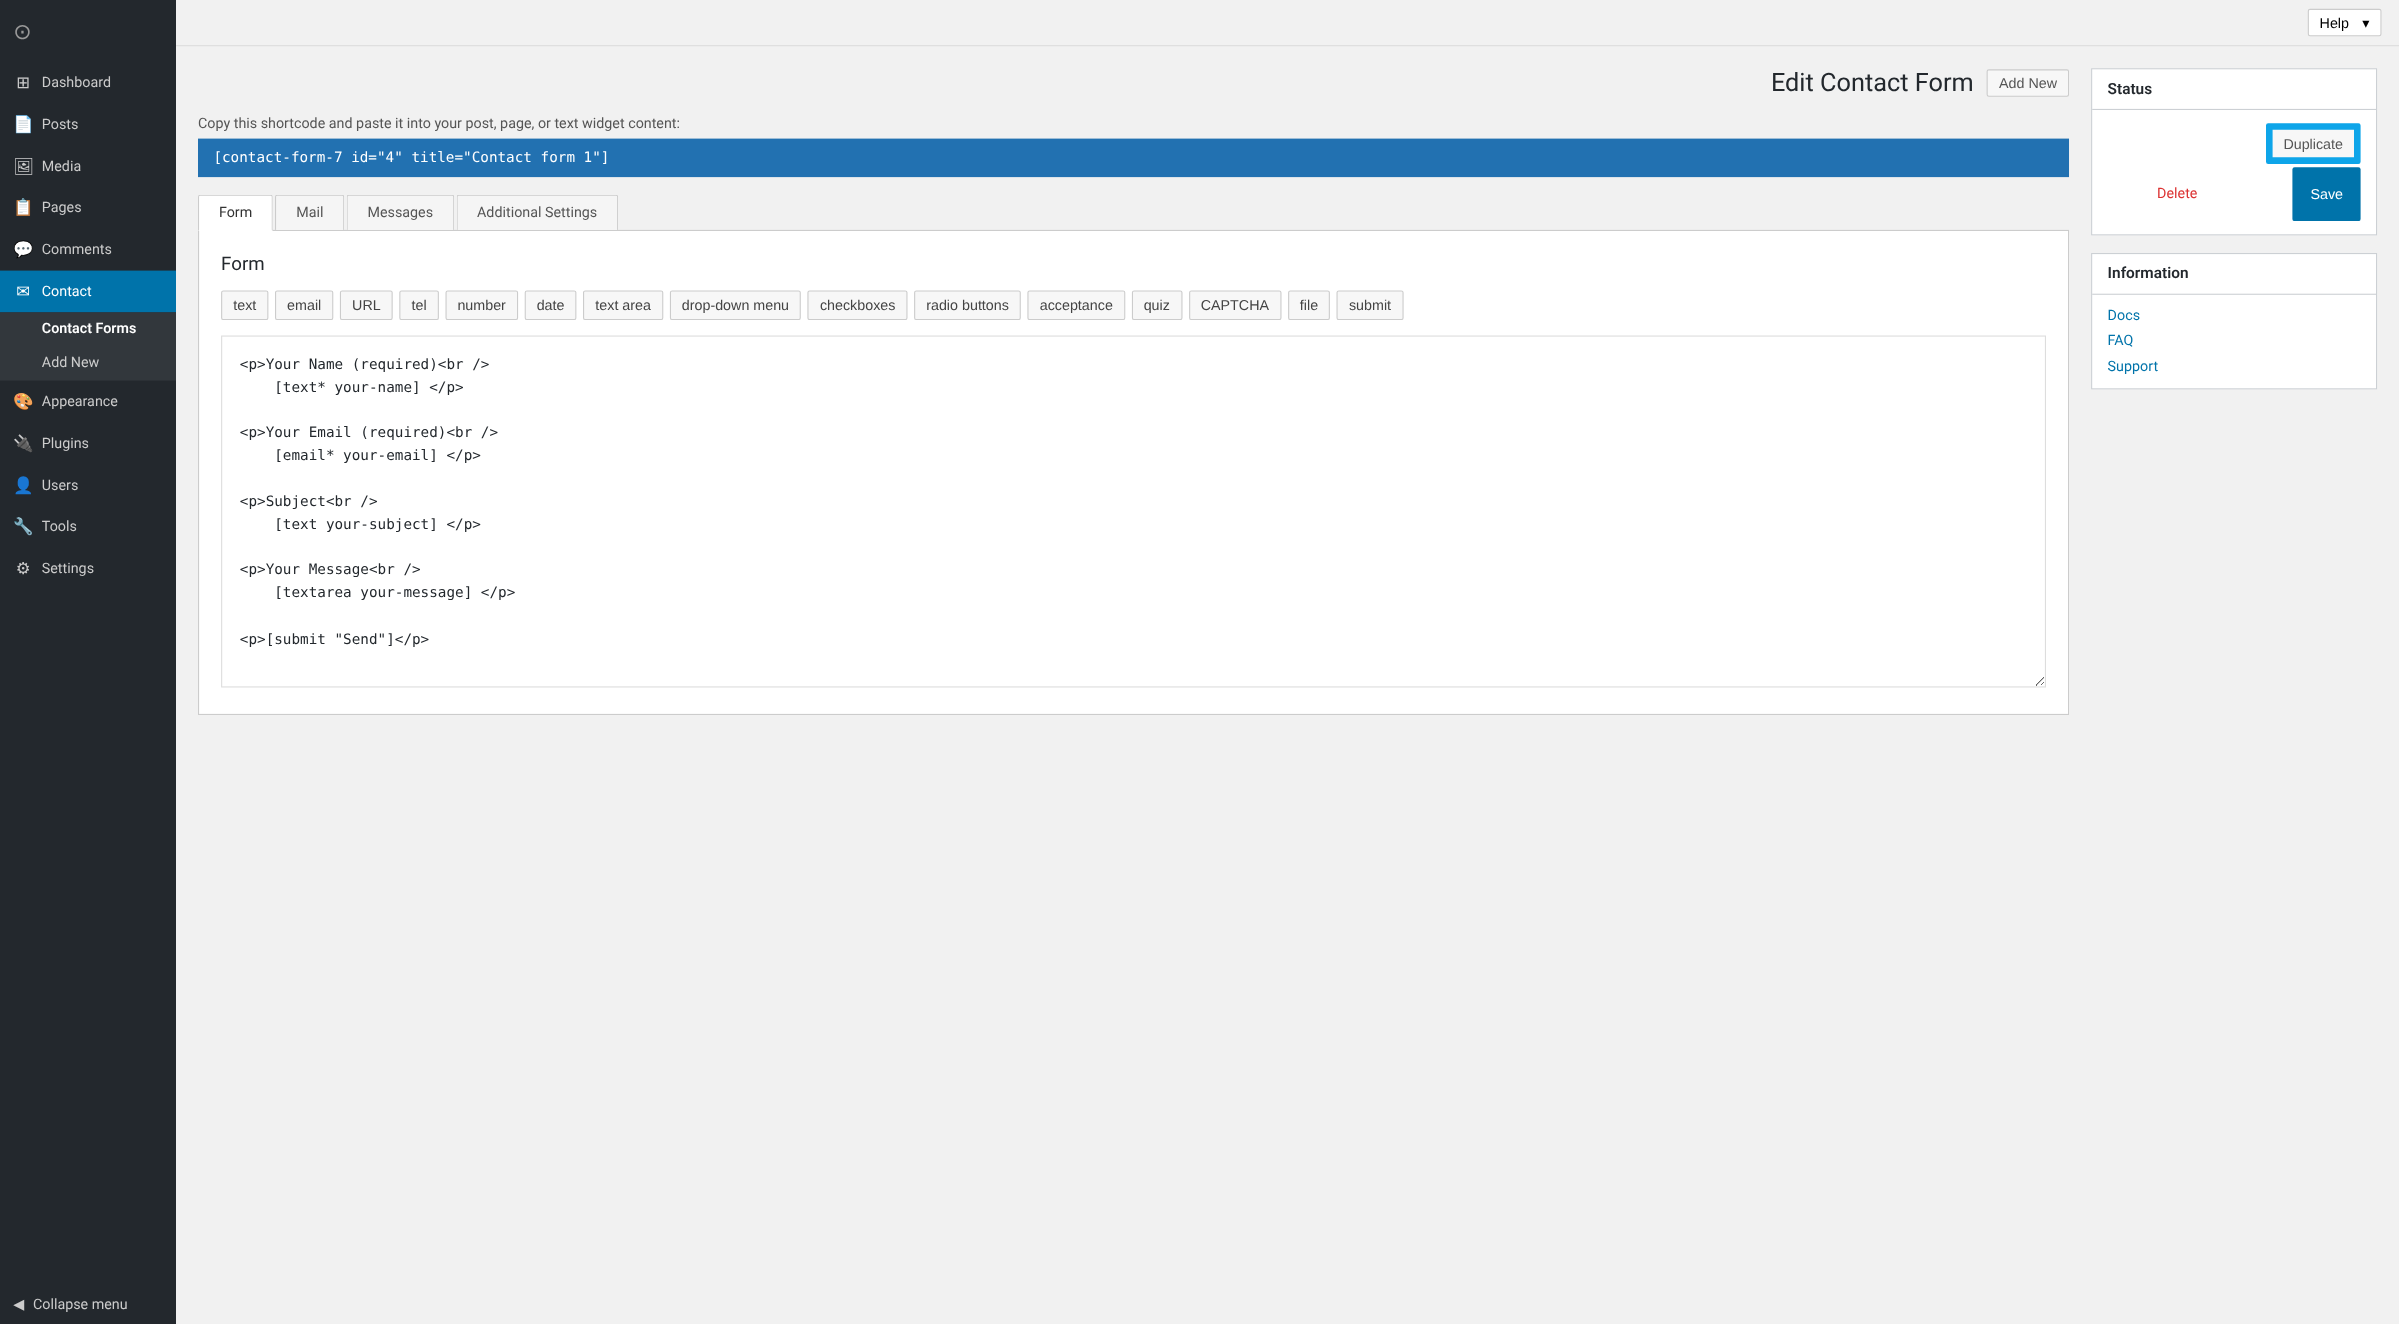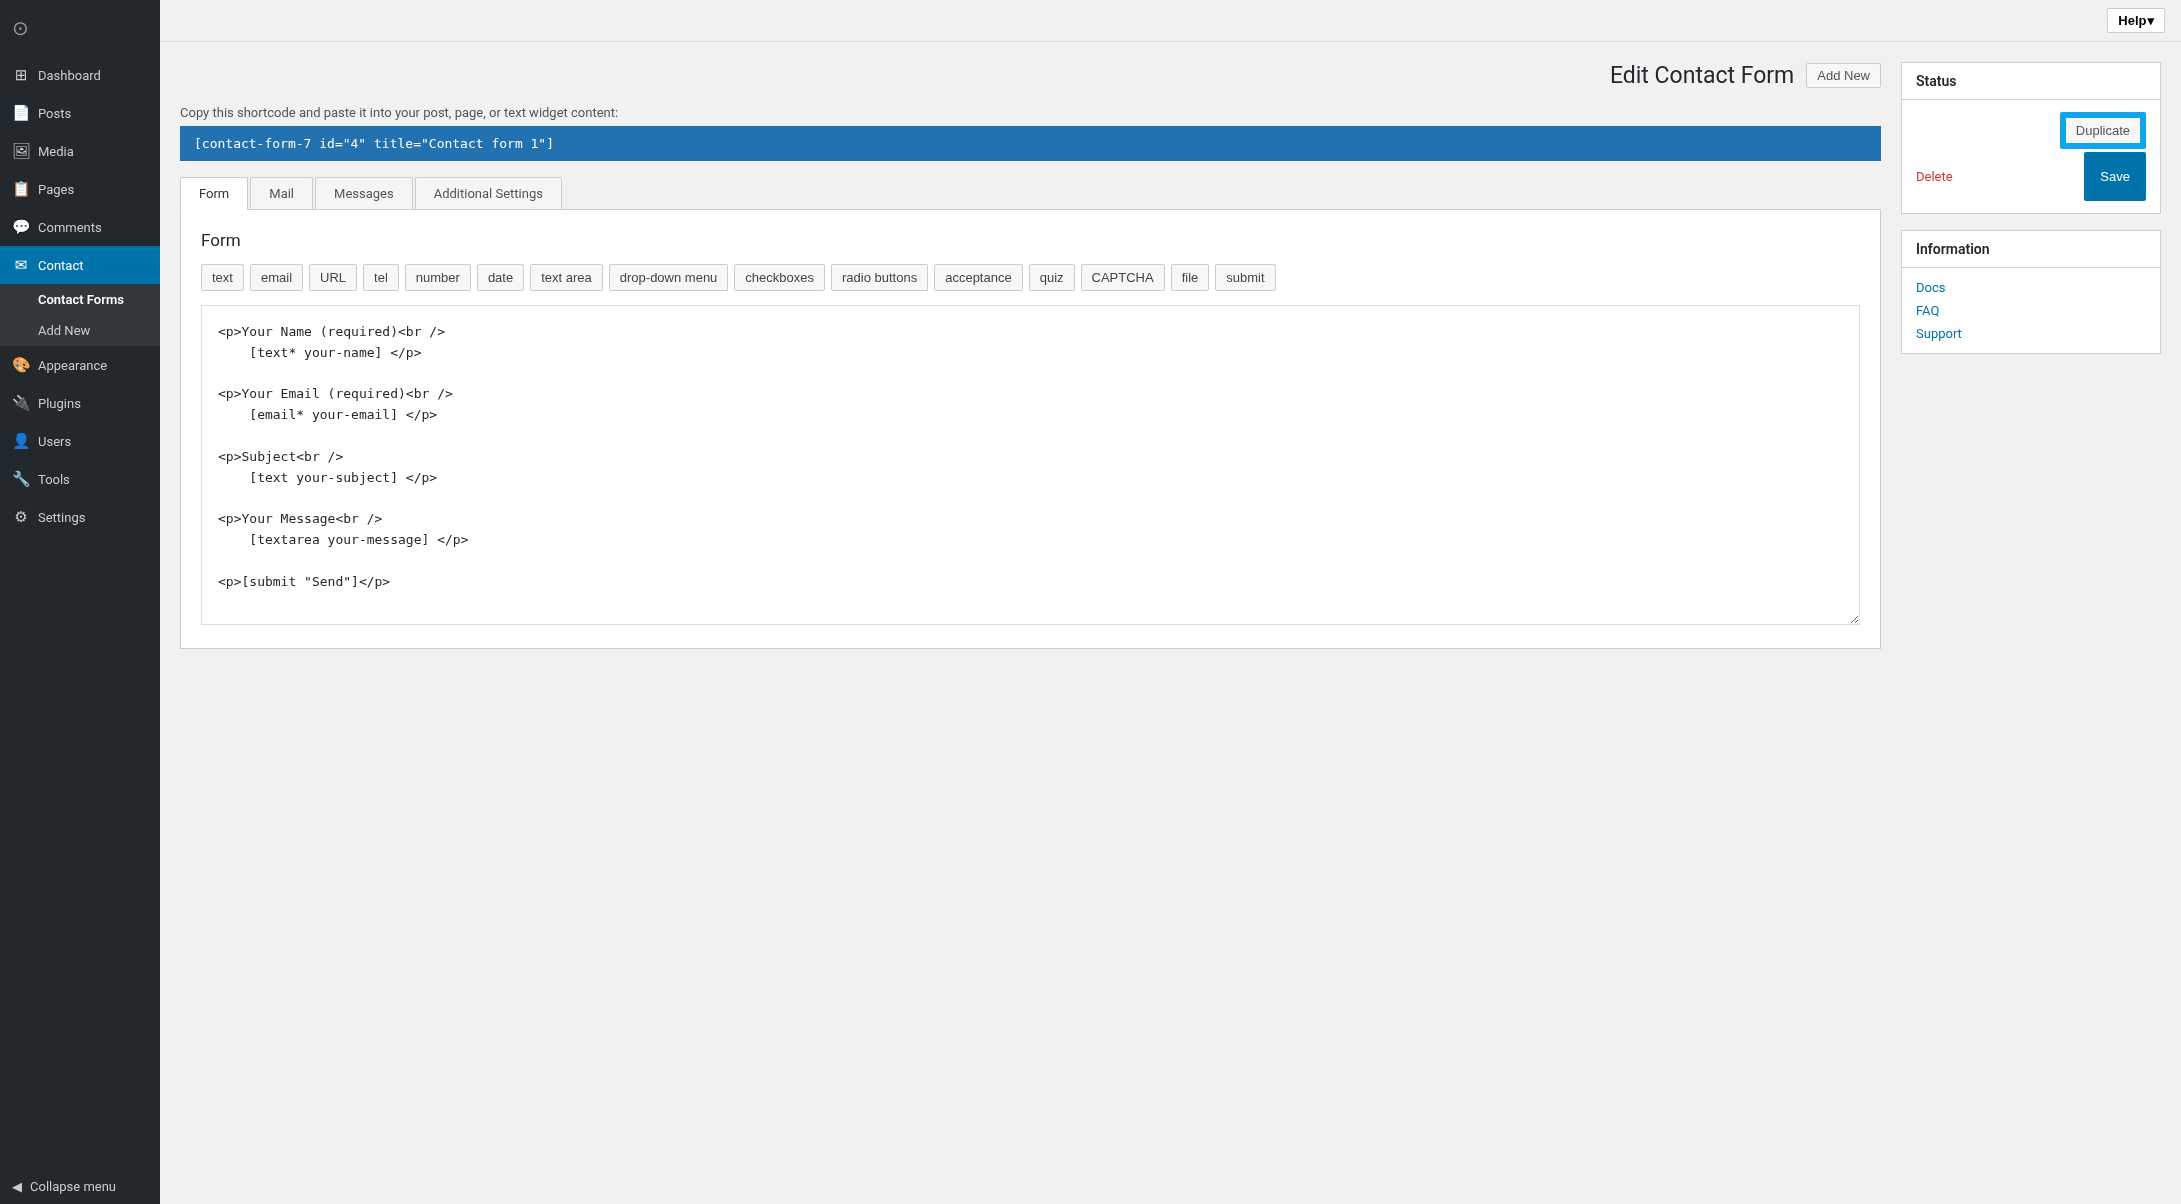--- a/index.html
+++ b/index.html
@@ -76,22 +76,21 @@
     }
     .help-btn {
       background: #fff;
       border: 1px solid #ccc;
       padding: 4px 10px;
       border-radius: 2px;
       cursor: pointer;
       font-size: 13px;
       display: flex;
       align-items: center;
-      gap: 1px;
-      font-weight: bold;
+      gap: 12px;
     }
 
     
     #content {
       flex: 1;
       display: flex;
       overflow: hidden;
       padding: 20px 20px 20px 20px;
       gap: 20px;
     }
@@ -249,20 +248,21 @@
     .meta-box-content {
       padding: 12px 14px;
     }
 
     
     .status-actions {
       display: flex;
       justify-content: space-between;
       align-items: center;
       margin-top: 8px;
+      margin-left: 45px;
     }
     .delete-link {
       color: #dc3232;
       cursor: pointer;
       font-size: 13px;
       text-decoration: none;
     }
     .save-btn {
       background: #0073aa;
       color: #fff;

